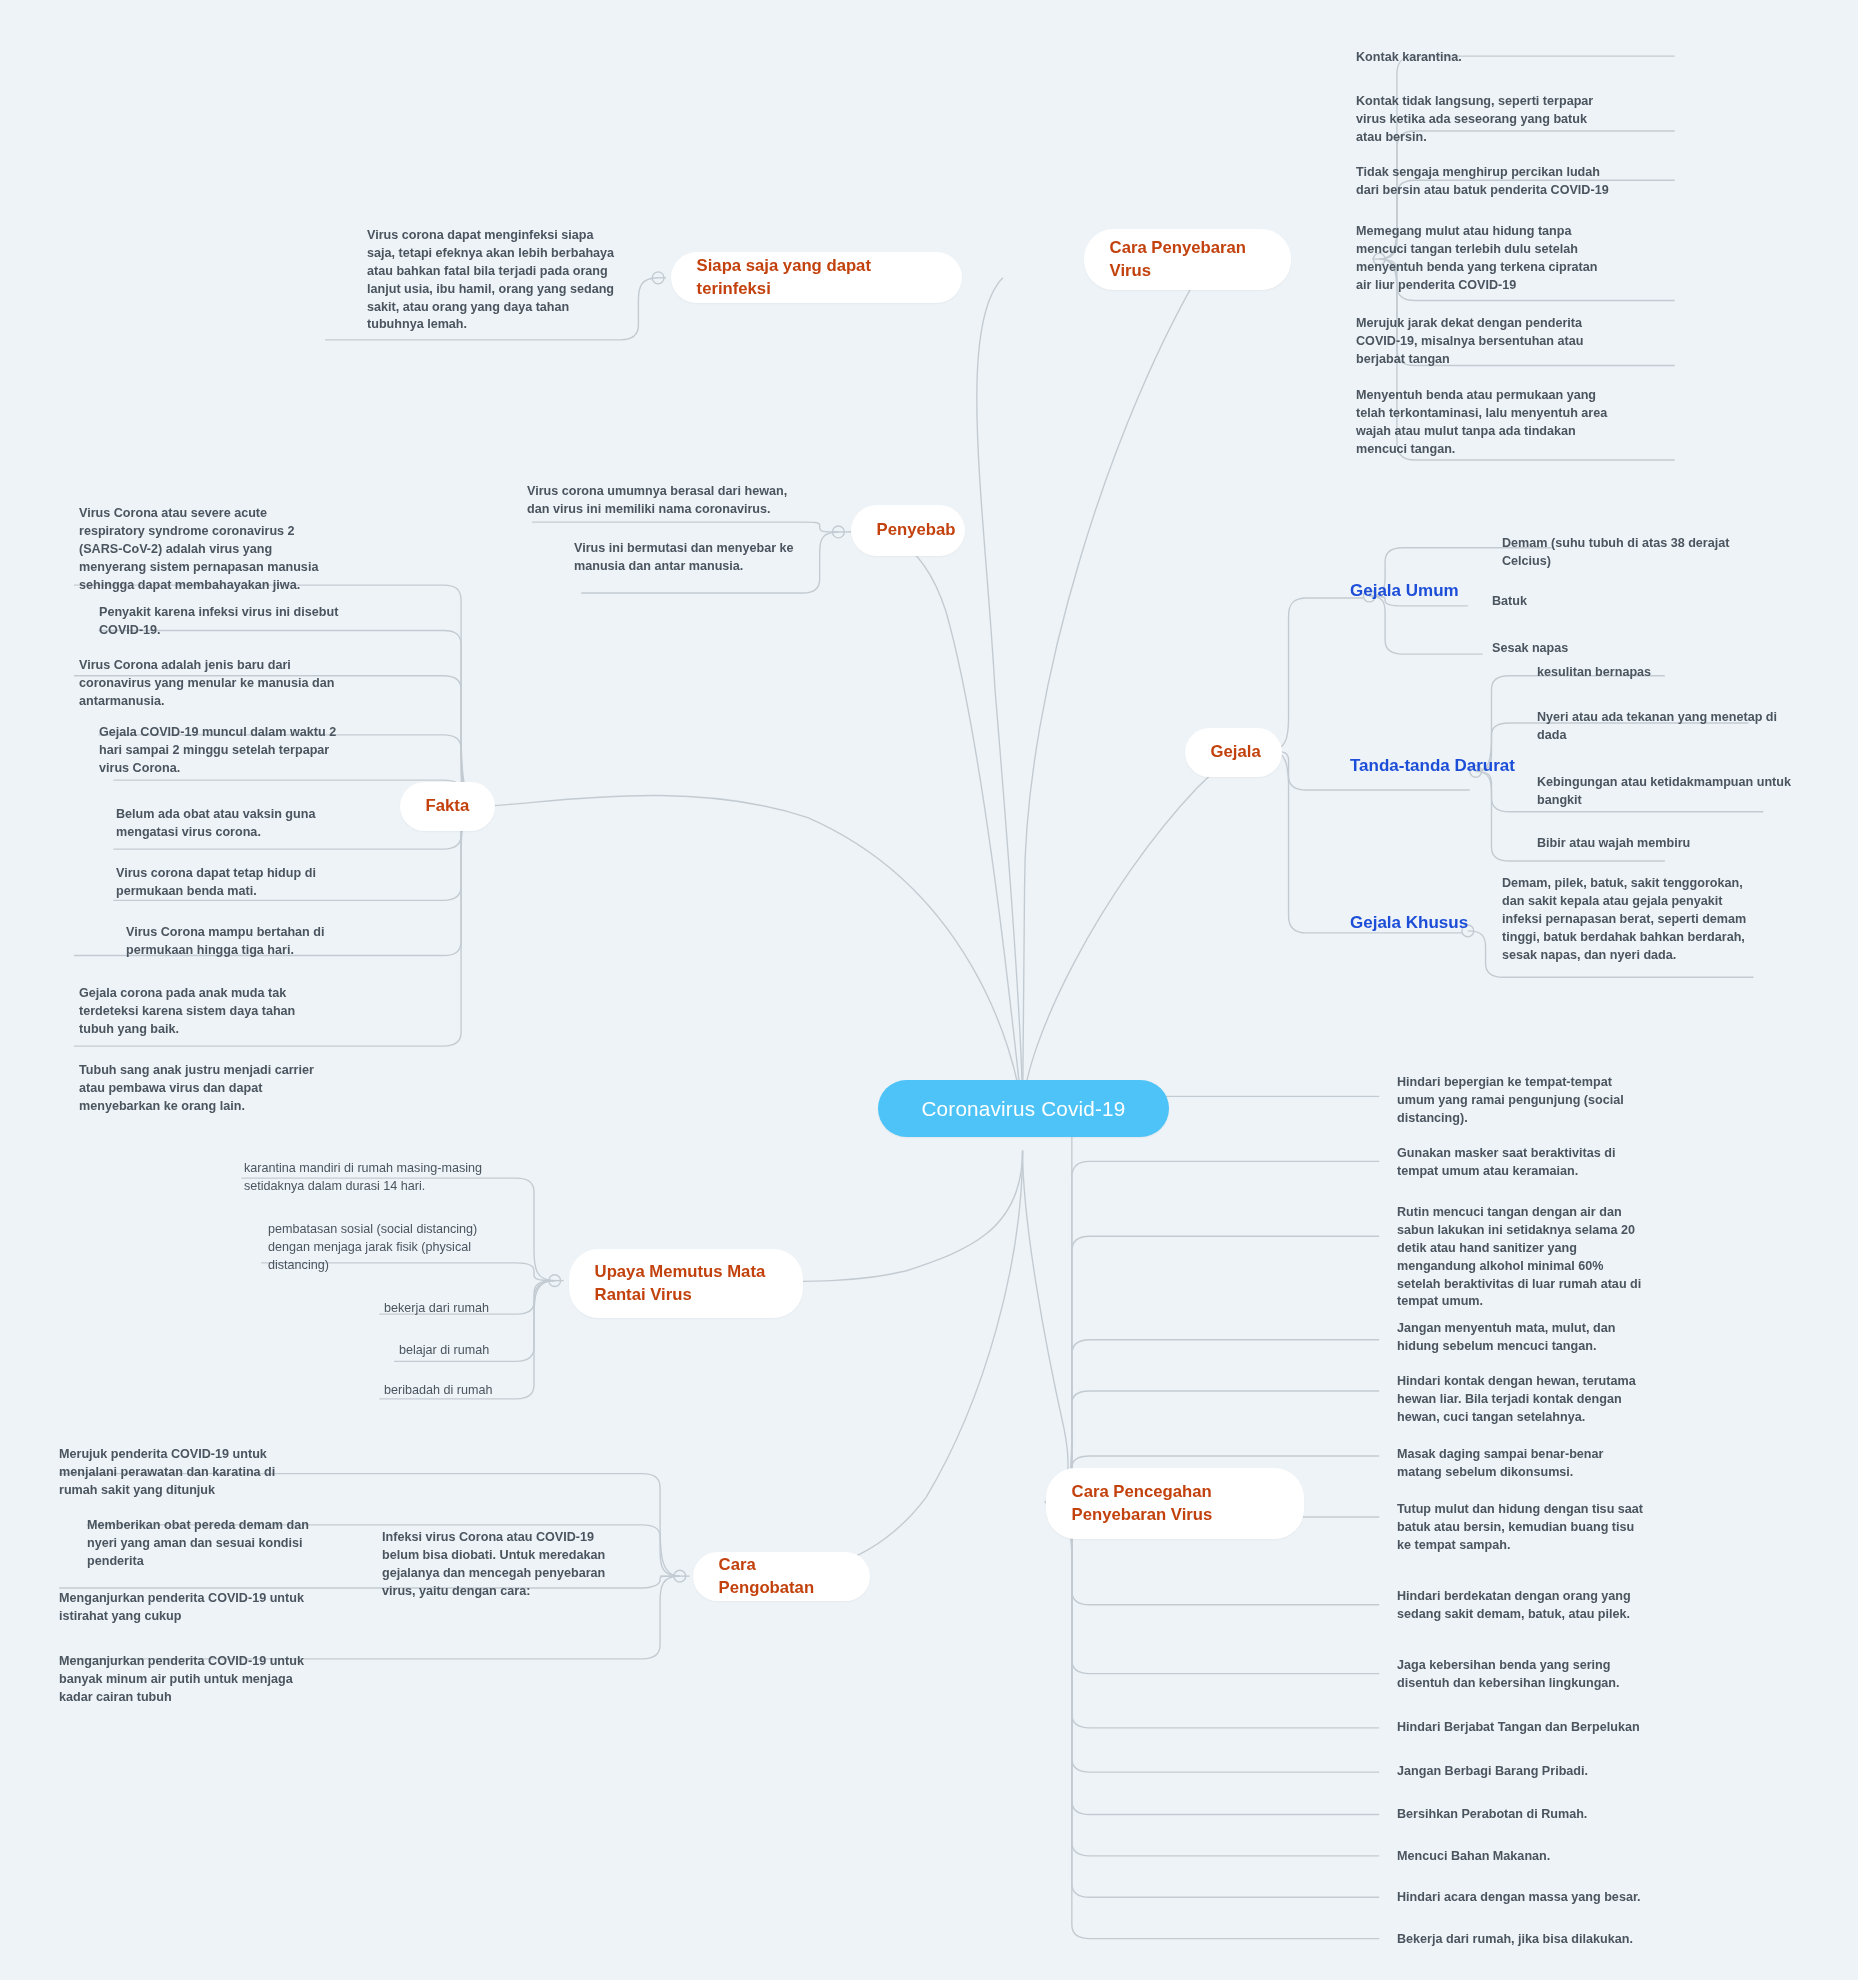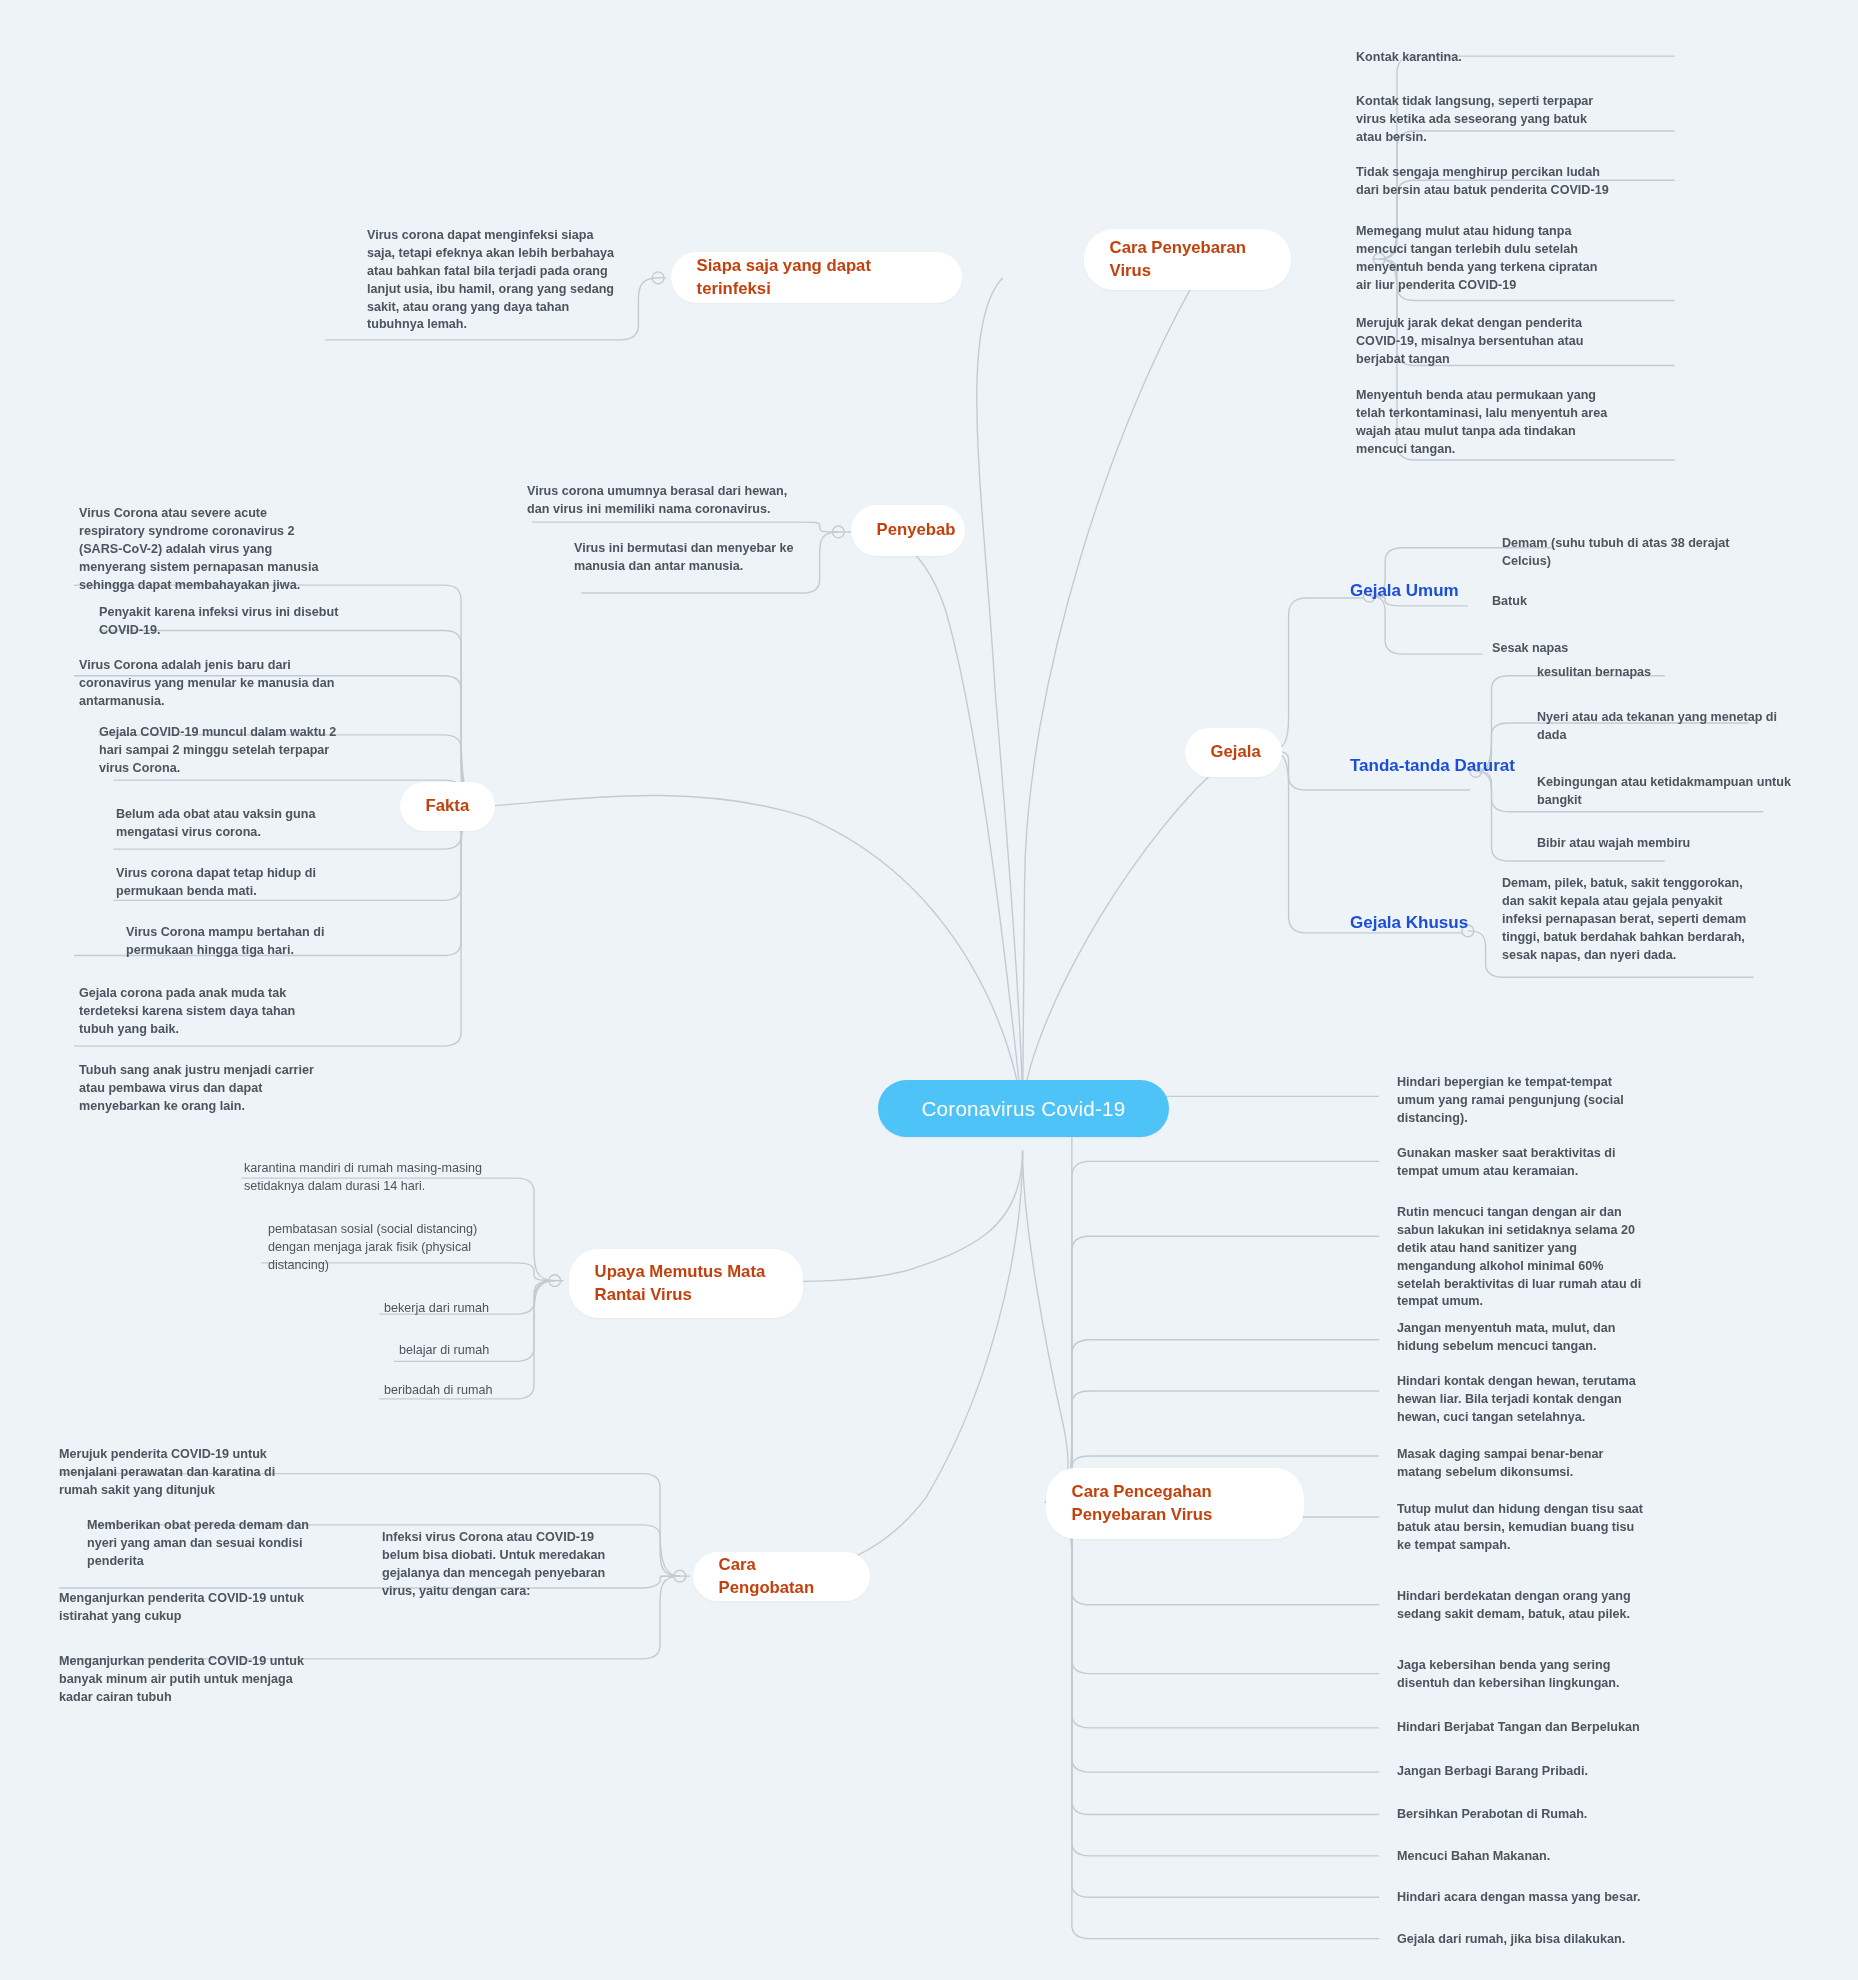--- a/index.html
+++ b/index.html
@@ -260,21 +260,21 @@
   <div class="node leaf" style="left:1397px; top:1373px; width:248px;">Hindari kontak dengan hewan, terutama hewan liar. Bila terjadi kontak dengan hewan, cuci tangan setelahnya.</div>
   <div class="node leaf" style="left:1397px; top:1446px; width:254px;">Masak daging sampai benar-benar matang sebelum dikonsumsi.</div>
   <div class="node leaf" style="left:1397px; top:1501px; width:248px;">Tutup mulut dan hidung dengan tisu saat batuk atau bersin, kemudian buang tisu ke tempat sampah.</div>
   <div class="node leaf" style="left:1397px; top:1588px; width:248px;">Hindari berdekatan dengan orang yang sedang sakit demam, batuk, atau pilek.</div>
   <div class="node leaf" style="left:1397px; top:1657px; width:246px;">Jaga kebersihan benda yang sering disentuh dan kebersihan lingkungan.</div>
   <div class="node leaf" style="left:1397px; top:1719px; width:256px;">Hindari Berjabat Tangan dan Berpelukan</div>
   <div class="node leaf" style="left:1397px; top:1763px; width:246px;">Jangan Berbagi Barang Pribadi.</div>
   <div class="node leaf" style="left:1397px; top:1806px; width:246px;">Bersihkan Perabotan di Rumah.</div>
   <div class="node leaf" style="left:1397px; top:1848px; width:246px;">Mencuci Bahan Makanan.</div>
   <div class="node leaf" style="left:1397px; top:1889px; width:246px;">Hindari acara dengan massa yang besar.</div>
-  <div class="node leaf" style="left:1397px; top:1931px; width:246px;">Gejala dari rumah, jika bisa dilakukan.</div>
+  <div class="node leaf" style="left:1397px; top:1931px; width:246px;">Bekerja dari rumah, jika bisa dilakukan.</div>
 
   <div class="node branch" style="left:693px; top:1552px; width:177px; height:49px;">
     <span>Cara Pengobatan</span>
   </div>
   <div class="node leaf" style="left:382px; top:1529px; width:227px;">Infeksi virus Corona atau COVID-19 belum bisa diobati. Untuk meredakan gejalanya dan mencegah penyebaran virus, yaitu dengan cara:</div>
   <div class="node leaf" style="left:59px; top:1446px; width:254px;">Merujuk penderita COVID-19 untuk menjalani perawatan dan karatina di rumah sakit yang ditunjuk</div>
   <div class="node leaf" style="left:87px; top:1517px; width:227px;">Memberikan obat pereda demam dan nyeri yang aman dan sesuai kondisi penderita</div>
   <div class="node leaf" style="left:59px; top:1590px; width:248px;">Menganjurkan penderita COVID-19 untuk istirahat yang cukup</div>
   <div class="node leaf" style="left:59px; top:1653px; width:248px;">Menganjurkan penderita COVID-19 untuk banyak minum air putih untuk menjaga kadar cairan tubuh</div>
 

